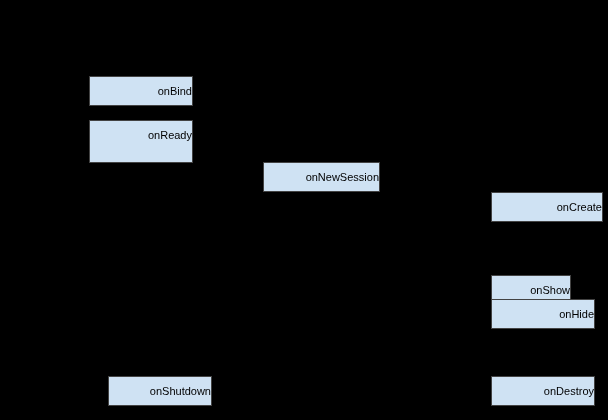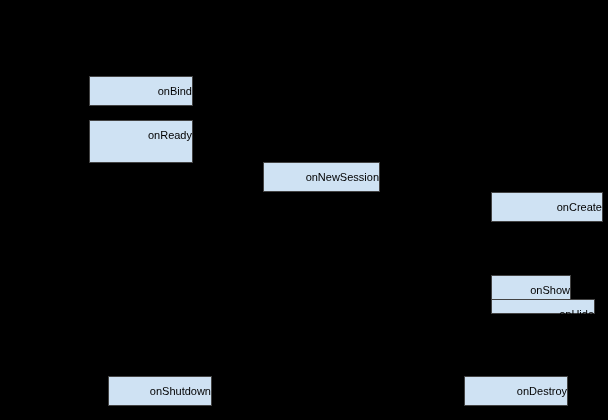--- a/index.html
+++ b/index.html
@@ -31,23 +31,23 @@
     line-height: 28px;
     text-align: right;
     white-space: nowrap;
   }
   
   .n-onbind      { left: 89px;  top: 76px;  width: 104px; height: 30px; }
   .n-onready     { left: 89px;  top: 120px; width: 104px; height: 43px; }
   .n-onnewsession{ left: 263px; top: 162px; width: 117px; height: 30px; }
   .n-oncreate    { left: 491px; top: 192px; width: 112px; height: 30px; }
   .n-onshow      { left: 491px; top: 251px; width: 80px; height: 30px; margin-top: 24px; }
-  .n-onhide      { left: 491px; top: 299px; width: 104px; height: 15px; }
+  .n-onhide      { left: 491px; top: 299px; width: 104px; height: 30px; }
   .n-onshutdown  { left: 89px;  top: 376px; width: 104px; height: 30px; margin-left: 19px; }
-  .n-ondestroy   { left: 464px; top: 376px; width: 104px; height: 30px; }
+  .n-ondestroy   { left: 491px; top: 376px; width: 104px; height: 30px; }
 </style>
 </head>
 <body>
 
 <div class="canvas">
   <div class="node n-onbind">onBind</div>
   <div class="node n-onready">onReady</div>
   <div class="node n-onnewsession">onNewSession</div>
   <div class="node n-oncreate">onCreate</div>
   <div class="node n-onshow">onShow</div>

